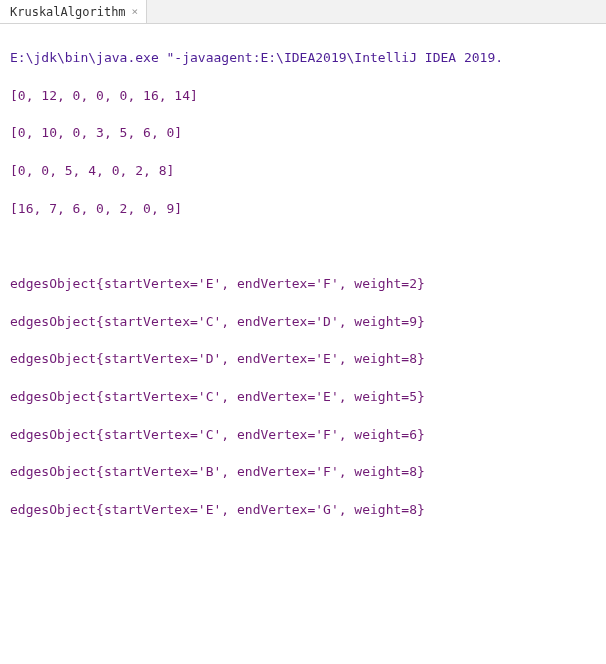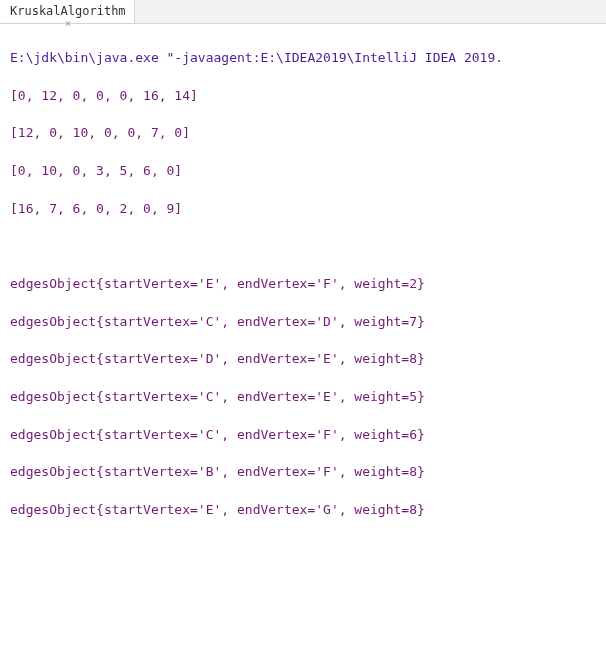--- a/index.html
+++ b/index.html
@@ -18,23 +18,23 @@
     height: 24px;
     display: flex;
     align-items: stretch;
   }
   .tab {
     background: #ffffff;
     border-right: 1px solid #d4d4d4;
     padding: 4px 8px 4px 10px;
     display: flex;
     align-items: center;
+    gap: 6px;
     font-size: 12px;
     color: #333;
-    flex-direction: column;
   }
   .tab .close {
     color: #999;
     font-size: 11px;
     line-height: 1;
   }
   .console {
     padding: 6px 10px;
     line-height: 1.45;
     white-space: pre;
@@ -50,26 +50,26 @@
 <div class="tab-bar">
   <div class="tab">
     <span>KruskalAlgorithm</span>
     <span class="close">×</span>
   </div>
 </div>
 
 <div class="console">
 <div class="cmd-line">E:\jdk\bin\java.exe "-javaagent:E:\IDEA2019\IntelliJ IDEA 2019.</div>
 <div class="text-line">[0, 12, 0, 0, 0, 16, 14]</div>
-<div class="text-line">[12, 0, 10, 0, 0, 7, 0]</div>
 <div class="text-line">[0, 10, 0, 3, 5, 6, 0]</div>
+<div class="text-line">[0, 0, 5, 4, 0, 2, 8]</div>
 <div class="text-line">[16, 7, 6, 0, 2, 0, 9]</div>
 <div class="blank"></div>
 <div class="text-line">edgesObject{startVertex='E', endVertex='F', weight=2}</div>
-<div class="text-line">edgesObject{startVertex='C', endVertex='D', weight=7}</div>
+<div class="text-line">edgesObject{startVertex='C', endVertex='D', weight=9}</div>
 <div class="text-line">edgesObject{startVertex='D', endVertex='E', weight=8}</div>
 <div class="text-line">edgesObject{startVertex='C', endVertex='E', weight=5}</div>
 <div class="text-line">edgesObject{startVertex='C', endVertex='F', weight=6}</div>
 <div class="text-line">edgesObject{startVertex='B', endVertex='F', weight=8}</div>
 <div class="text-line">edgesObject{startVertex='E', endVertex='G', weight=8}</div>
 
 
 
 
 

